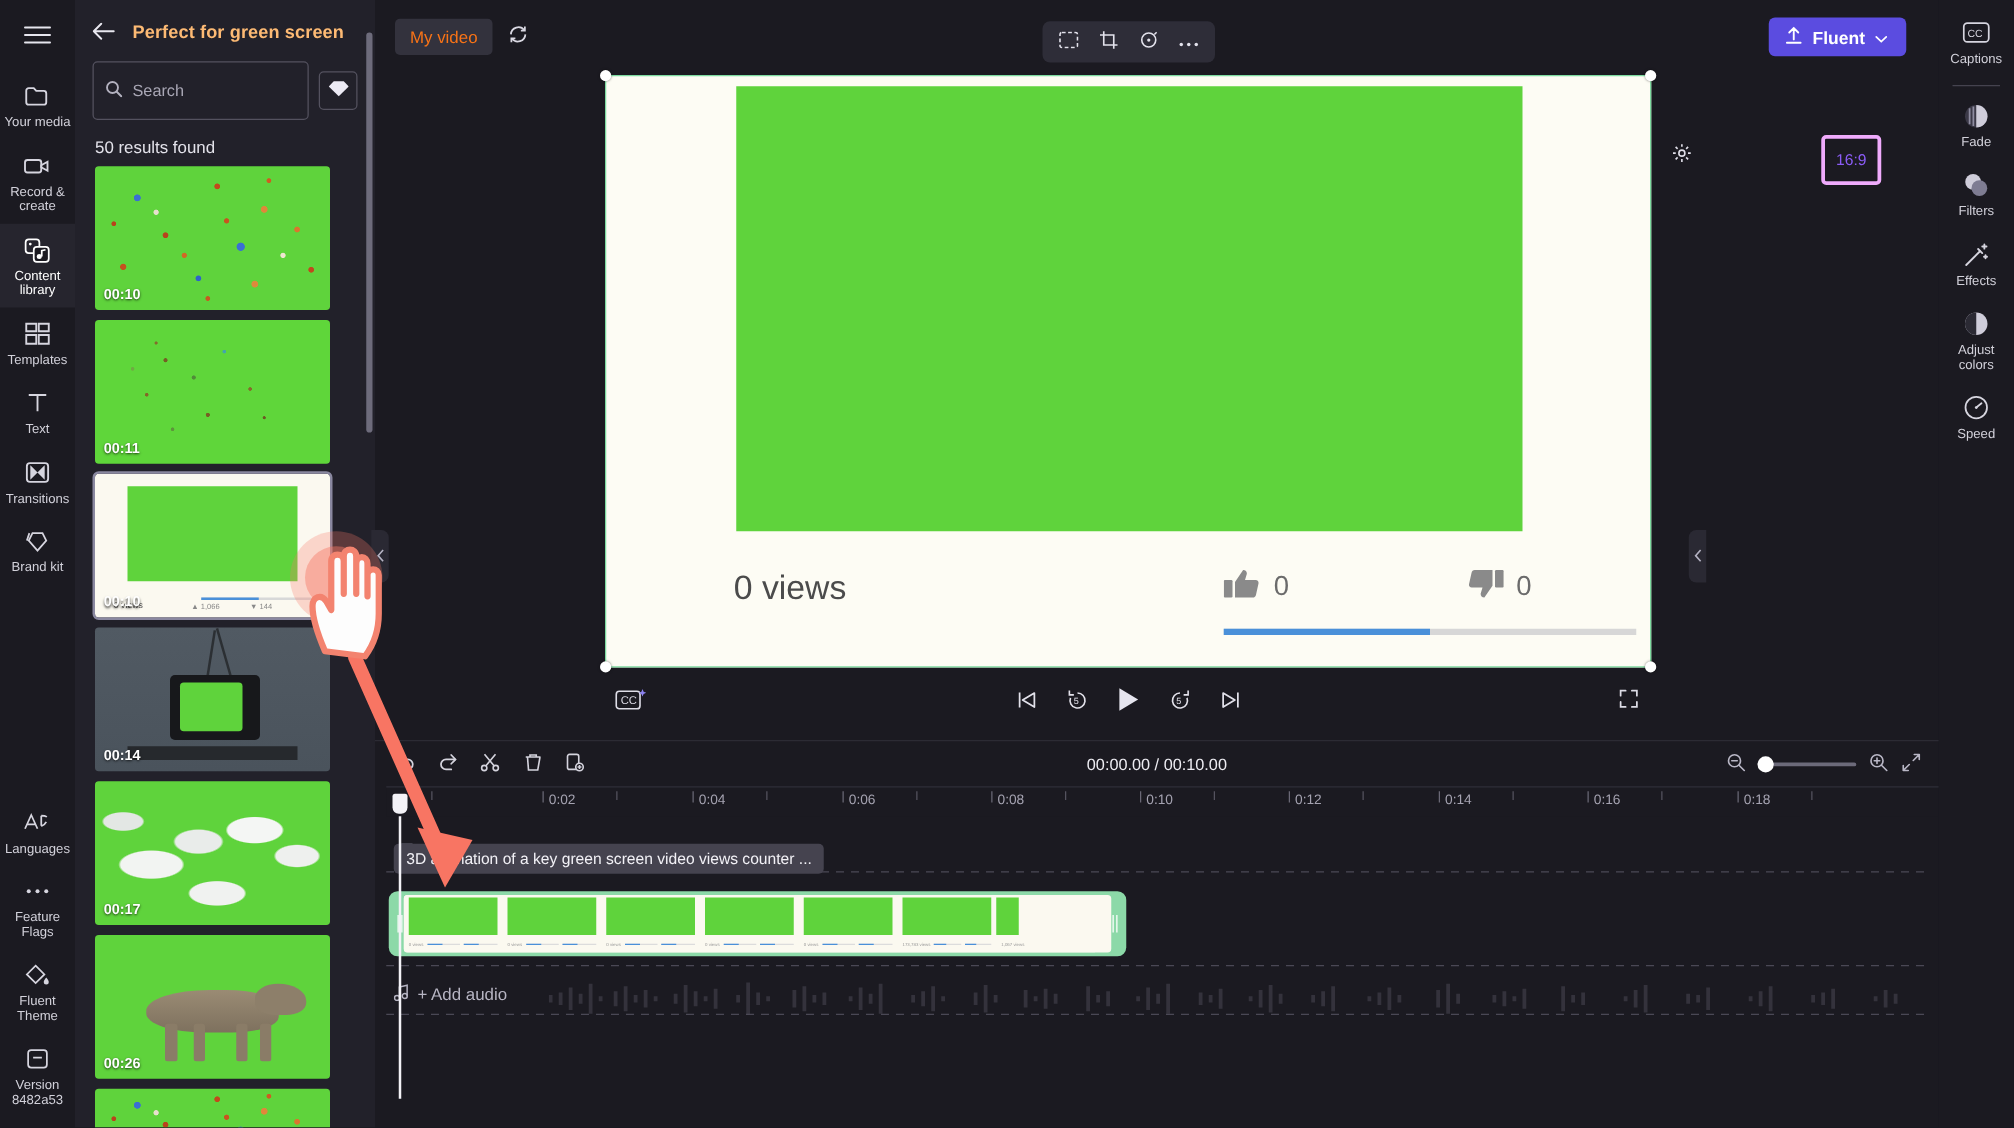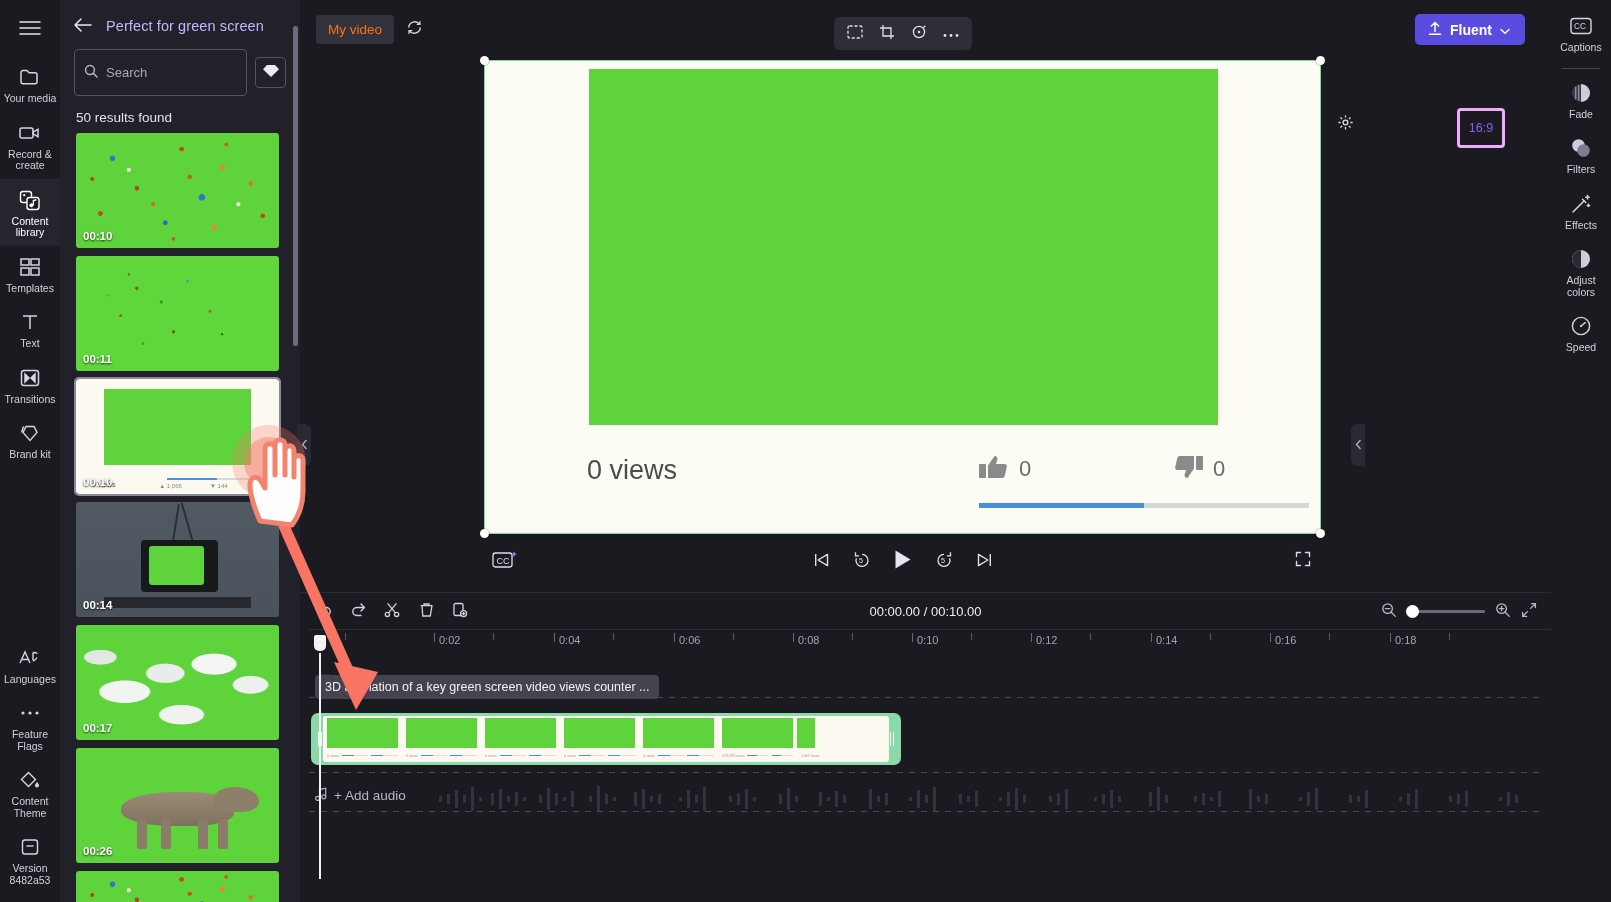--- a/index.html
+++ b/index.html
@@ -35,39 +35,39 @@
   .rail-item.active .ri-lbl { color:#fff; }
   .rail-spacer { flex:1 1 auto; }
 
   
   .library {
     width:240px; flex:0 0 240px; background:#22212a; height:902px;
     position:relative; overflow:hidden;
   }
   .lib-head { display:flex; align-items:center; gap:10px; padding:13px 14px 8px 10px; }
   .lib-back { width:26px;height:26px; display:flex;align-items:center;justify-content:center;cursor:pointer; }
-  .lib-title { font-size:14.5px; font-weight:400; color:#c4b5fd; letter-spacing:.1px; }
+  .lib-title { font-size:14.5px; font-weight:700; color:#fdba74; letter-spacing:.1px; }
   .lib-searchrow { display:flex; gap:8px; padding:2px 14px 0 14px; align-items:center; }
   .search-box {
     flex:1 1 auto; height:47px; background:transparent; border:1px solid #54525f;
     border-radius:4px; display:flex; align-items:center; gap:8px; padding:0 9px;
   }
   .search-box input {
     background:transparent; border:0; outline:0; color:#e7e6ee; font-size:13px;
     font-family:inherit; width:100%;
   }
   .search-box input::placeholder { color:#a9a7b5; }
   .gem-btn {
     width:31px;height:31px;flex:0 0 31px; border:1px solid #54525f; border-radius:4px;
     display:flex; align-items:center; justify-content:center; cursor:pointer;
   }
   .results-count { padding:14px 14px 8px 16px; font-size:13.5px; color:#e3e2ea; }
   .thumbs { padding:0 14px 0 16px; display:flex; flex-direction:column; gap:8px; }
   .thumb {
-    width:203px; height:115px; border-radius:3px; position:relative; overflow:hidden;
+    width:188px; height:115px; border-radius:3px; position:relative; overflow:hidden;
     cursor:pointer; background:#5fd33c;text-align:right;
   }
   .thumb.sel { outline:2px solid #8a88a0; }
   .thumb .dur {
     position:absolute; left:7px; bottom:6px; font-size:11.5px; font-weight:700; color:#fff;
     text-shadow:0 1px 2px rgba(0,0,0,.75);
   }
   
   .t-butterflies { background:#5fd33c; }
   .t-butterflies::after{
@@ -366,21 +366,21 @@
       <span class="ri-lbl">Feature Flags</span>
     </div>
 
     <div class="rail-item">
       <span class="ri-ico">
         <svg width="22" height="20" viewBox="0 0 22 20" fill="none" stroke="#d6d5df" stroke-width="1.4">
             <path d="M9.5 2.5l7 7-7 7-7-7z"></path>
             <path d="M18 12c1.2 1.6 2 2.6 2 3.6a2 2 0 1 1-4 0c0-1 .8-2 2-3.6z" fill="#d6d5df" stroke="none"></path>
           </svg>
       </span>
-      <span class="ri-lbl">Content Theme</span>
+      <span class="ri-lbl">Fluent Theme</span>
     </div>
 
     <div class="rail-item" style="padding-bottom:16px">
       <span class="ri-ico">
         <svg width="20" height="20" viewBox="0 0 20 20" fill="none" stroke="#d6d5df" stroke-width="1.4">
             <rect x="2.5" y="3" width="15" height="14" rx="2.5"></rect>
             <path d="M6.5 9h7"></path>
           </svg>
       </span>
       <span class="ri-lbl">Version 8482a53</span>

